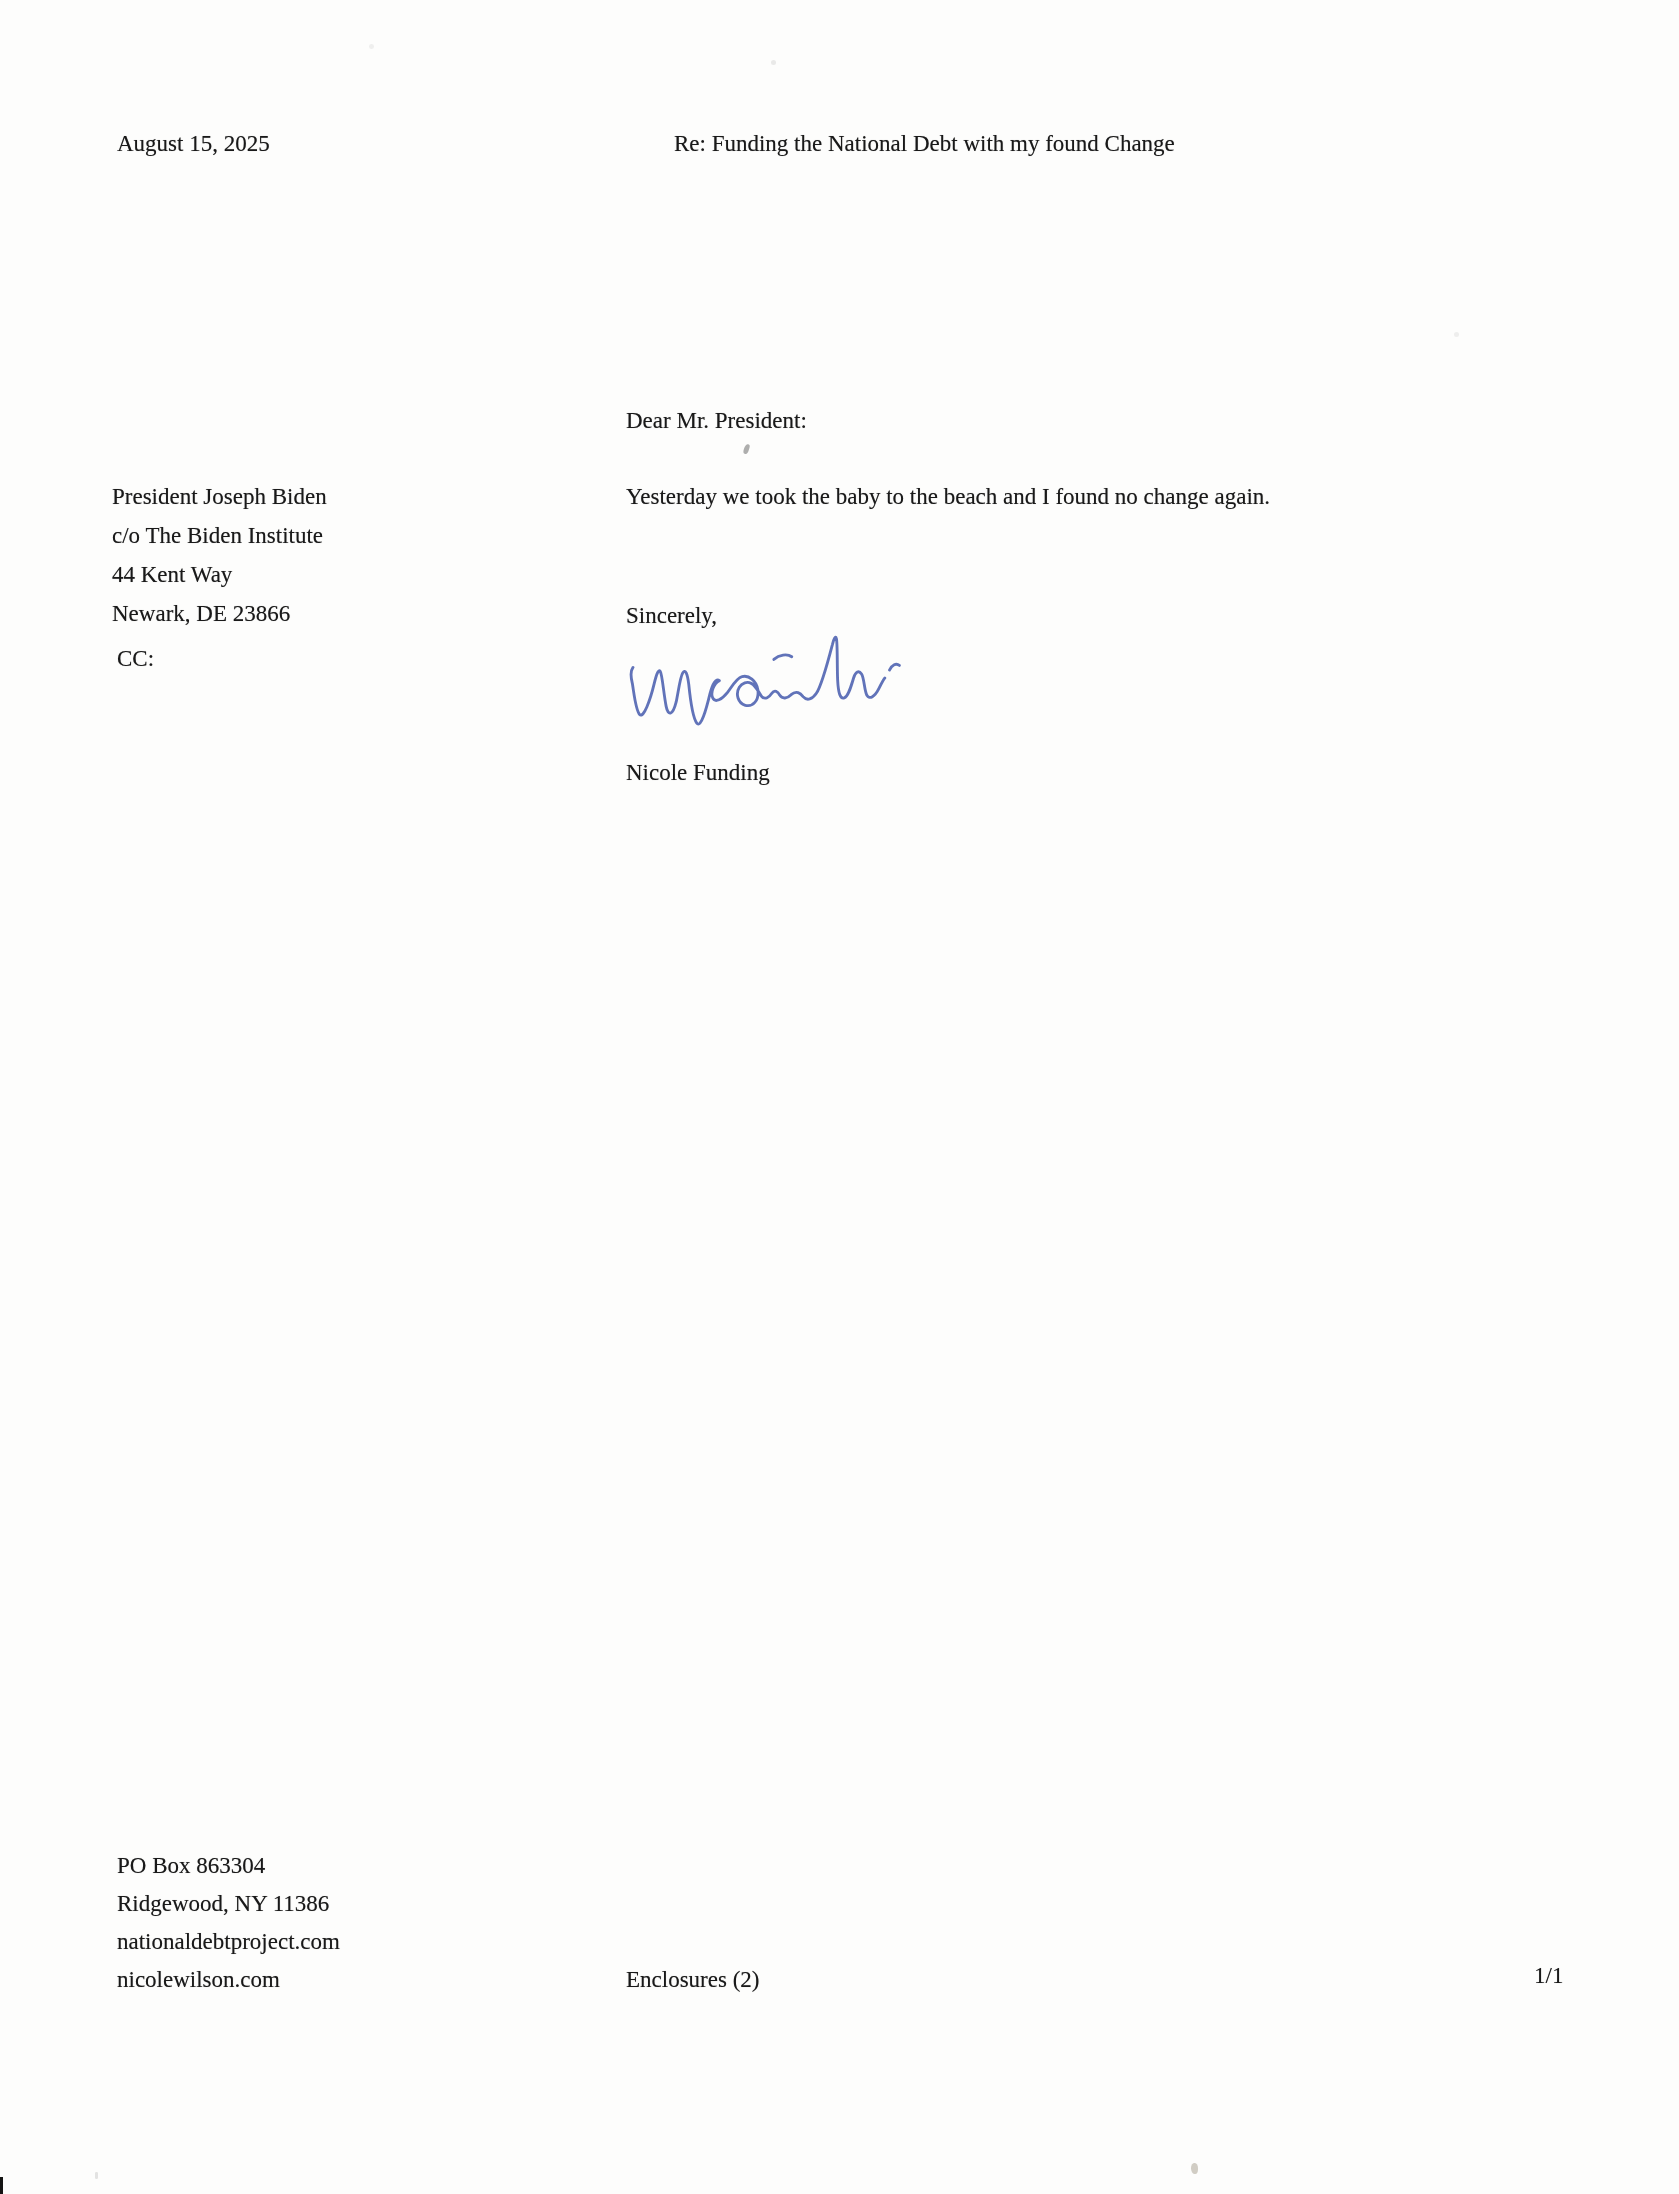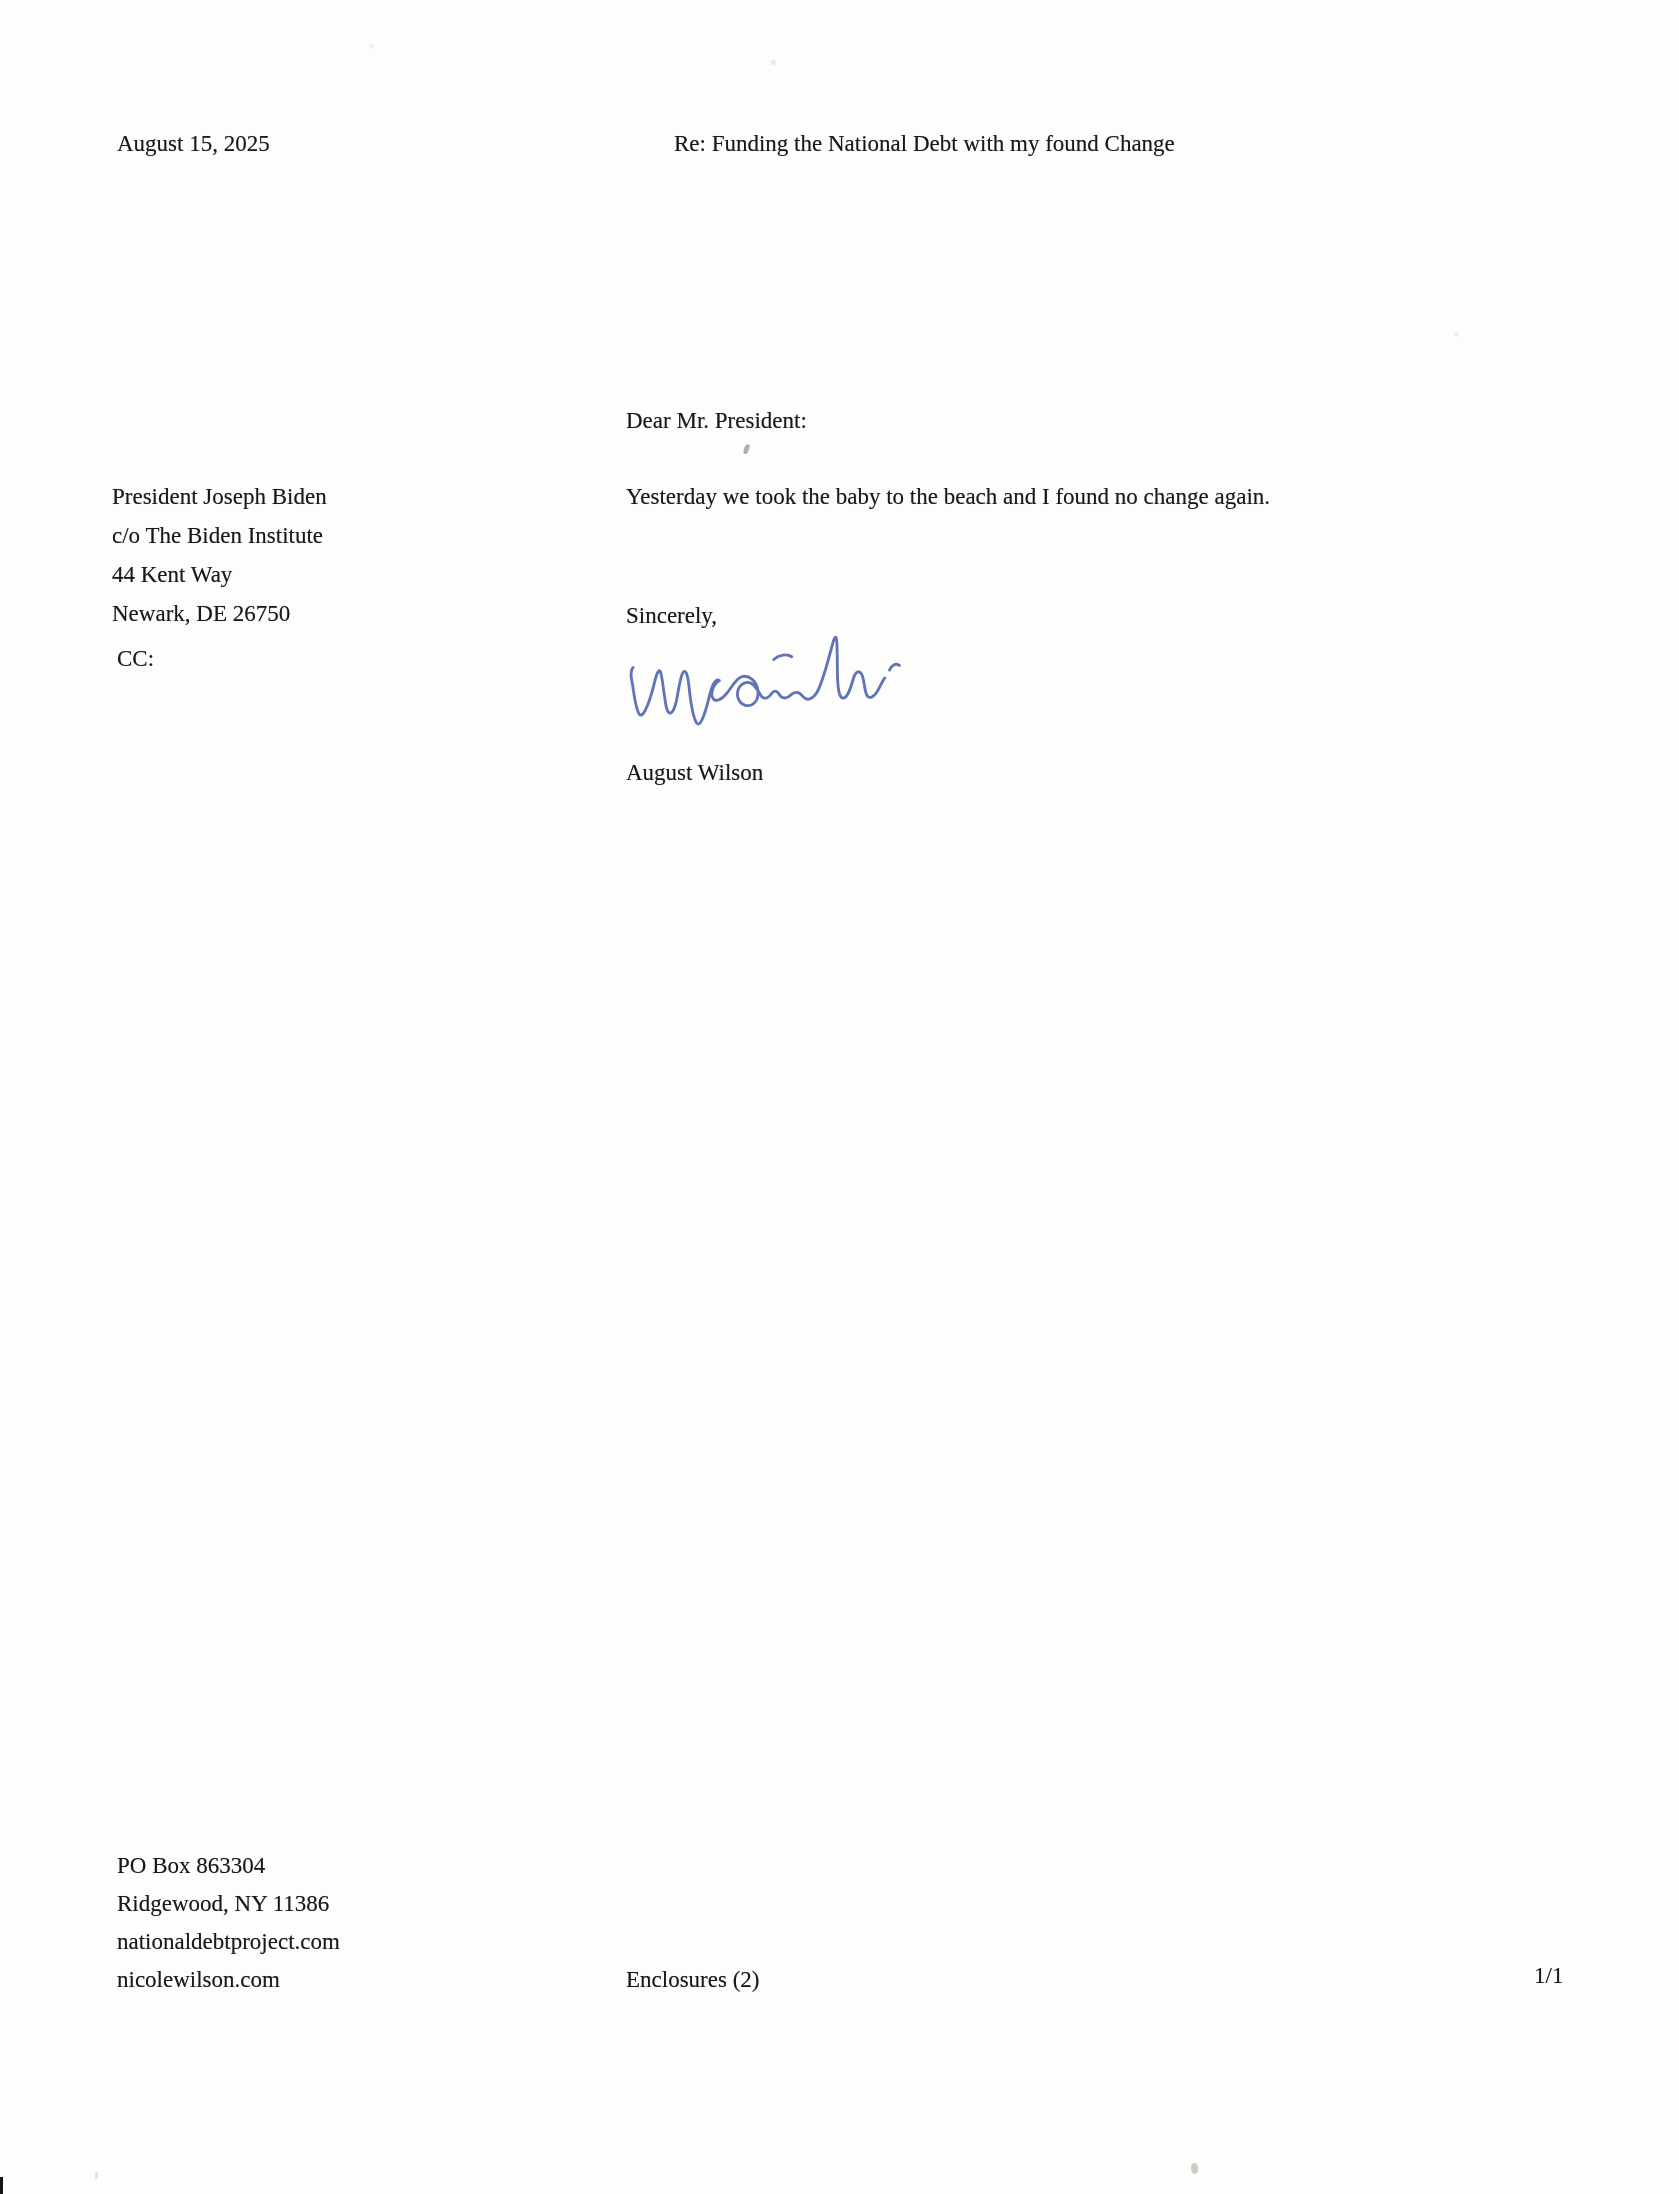--- a/index.html
+++ b/index.html
@@ -39,21 +39,21 @@
   <div class="txt" style="left:117px;top:124px;">August 15, 2025</div>
 
   <div class="txt" style="left:626px;top:124px;margin-left:48px;">Re: Funding the National Debt with my found Change</div>
 
   <div class="txt" style="left:626px;top:401px;">Dear Mr. President:</div>
 
   <div class="txt block" style="left:112px;top:477px;">
     <span class="ln">President Joseph Biden</span>
     <span class="ln">c/o The Biden Institute</span>
     <span class="ln">44 Kent Way</span>
-    <span class="ln">Newark, DE 26750</span>
+    <span class="ln">Newark, DE 23866</span>
   </div>
 
   <div class="txt" style="left:626px;top:477px;">Yesterday we took the baby to the beach and I found no change again.</div>
 
   <div class="txt" style="left:626px;top:596px;">Sincerely,</div>
 
   <svg class="sig" viewBox="0 0 450 180" aria-hidden="true">
     <path d="M 6 56
          C 3 60, 2 68, 5 80
          C 8 98, 10 120, 16 127
@@ -85,21 +85,21 @@
          C 315 95, 318 104, 324 102
          C 330 100, 334 85, 338 72
          C 341 62, 346 60, 350 66
          C 354 72, 354 90, 358 98
          C 362 105, 370 100, 376 88
          C 380 80, 383 74, 385 72" stroke="#5568b4"></path>
     <path d="M 218 44 C 226 37, 238 35, 245 40" stroke="#5568b4"></path>
     <path d="M 392 60 C 396 52, 402 49, 407 53" stroke="#5568b4"></path>
   </svg>
 
-  <div class="txt" style="left:626px;top:753px;">August Wilson</div>
+  <div class="txt" style="left:626px;top:753px;">Nicole Funding</div>
 
   <div class="txt" style="left:117px;top:639px;">CC:</div>
 
 
   <div class="txt block footer-block" style="left:117px;top:1847px;">
     <span class="ln">PO Box 863304</span>
     <span class="ln">Ridgewood, NY 11386</span>
     <span class="ln">nationaldebtproject.com</span>
     <span class="ln">nicolewilson.com</span>
   </div>

